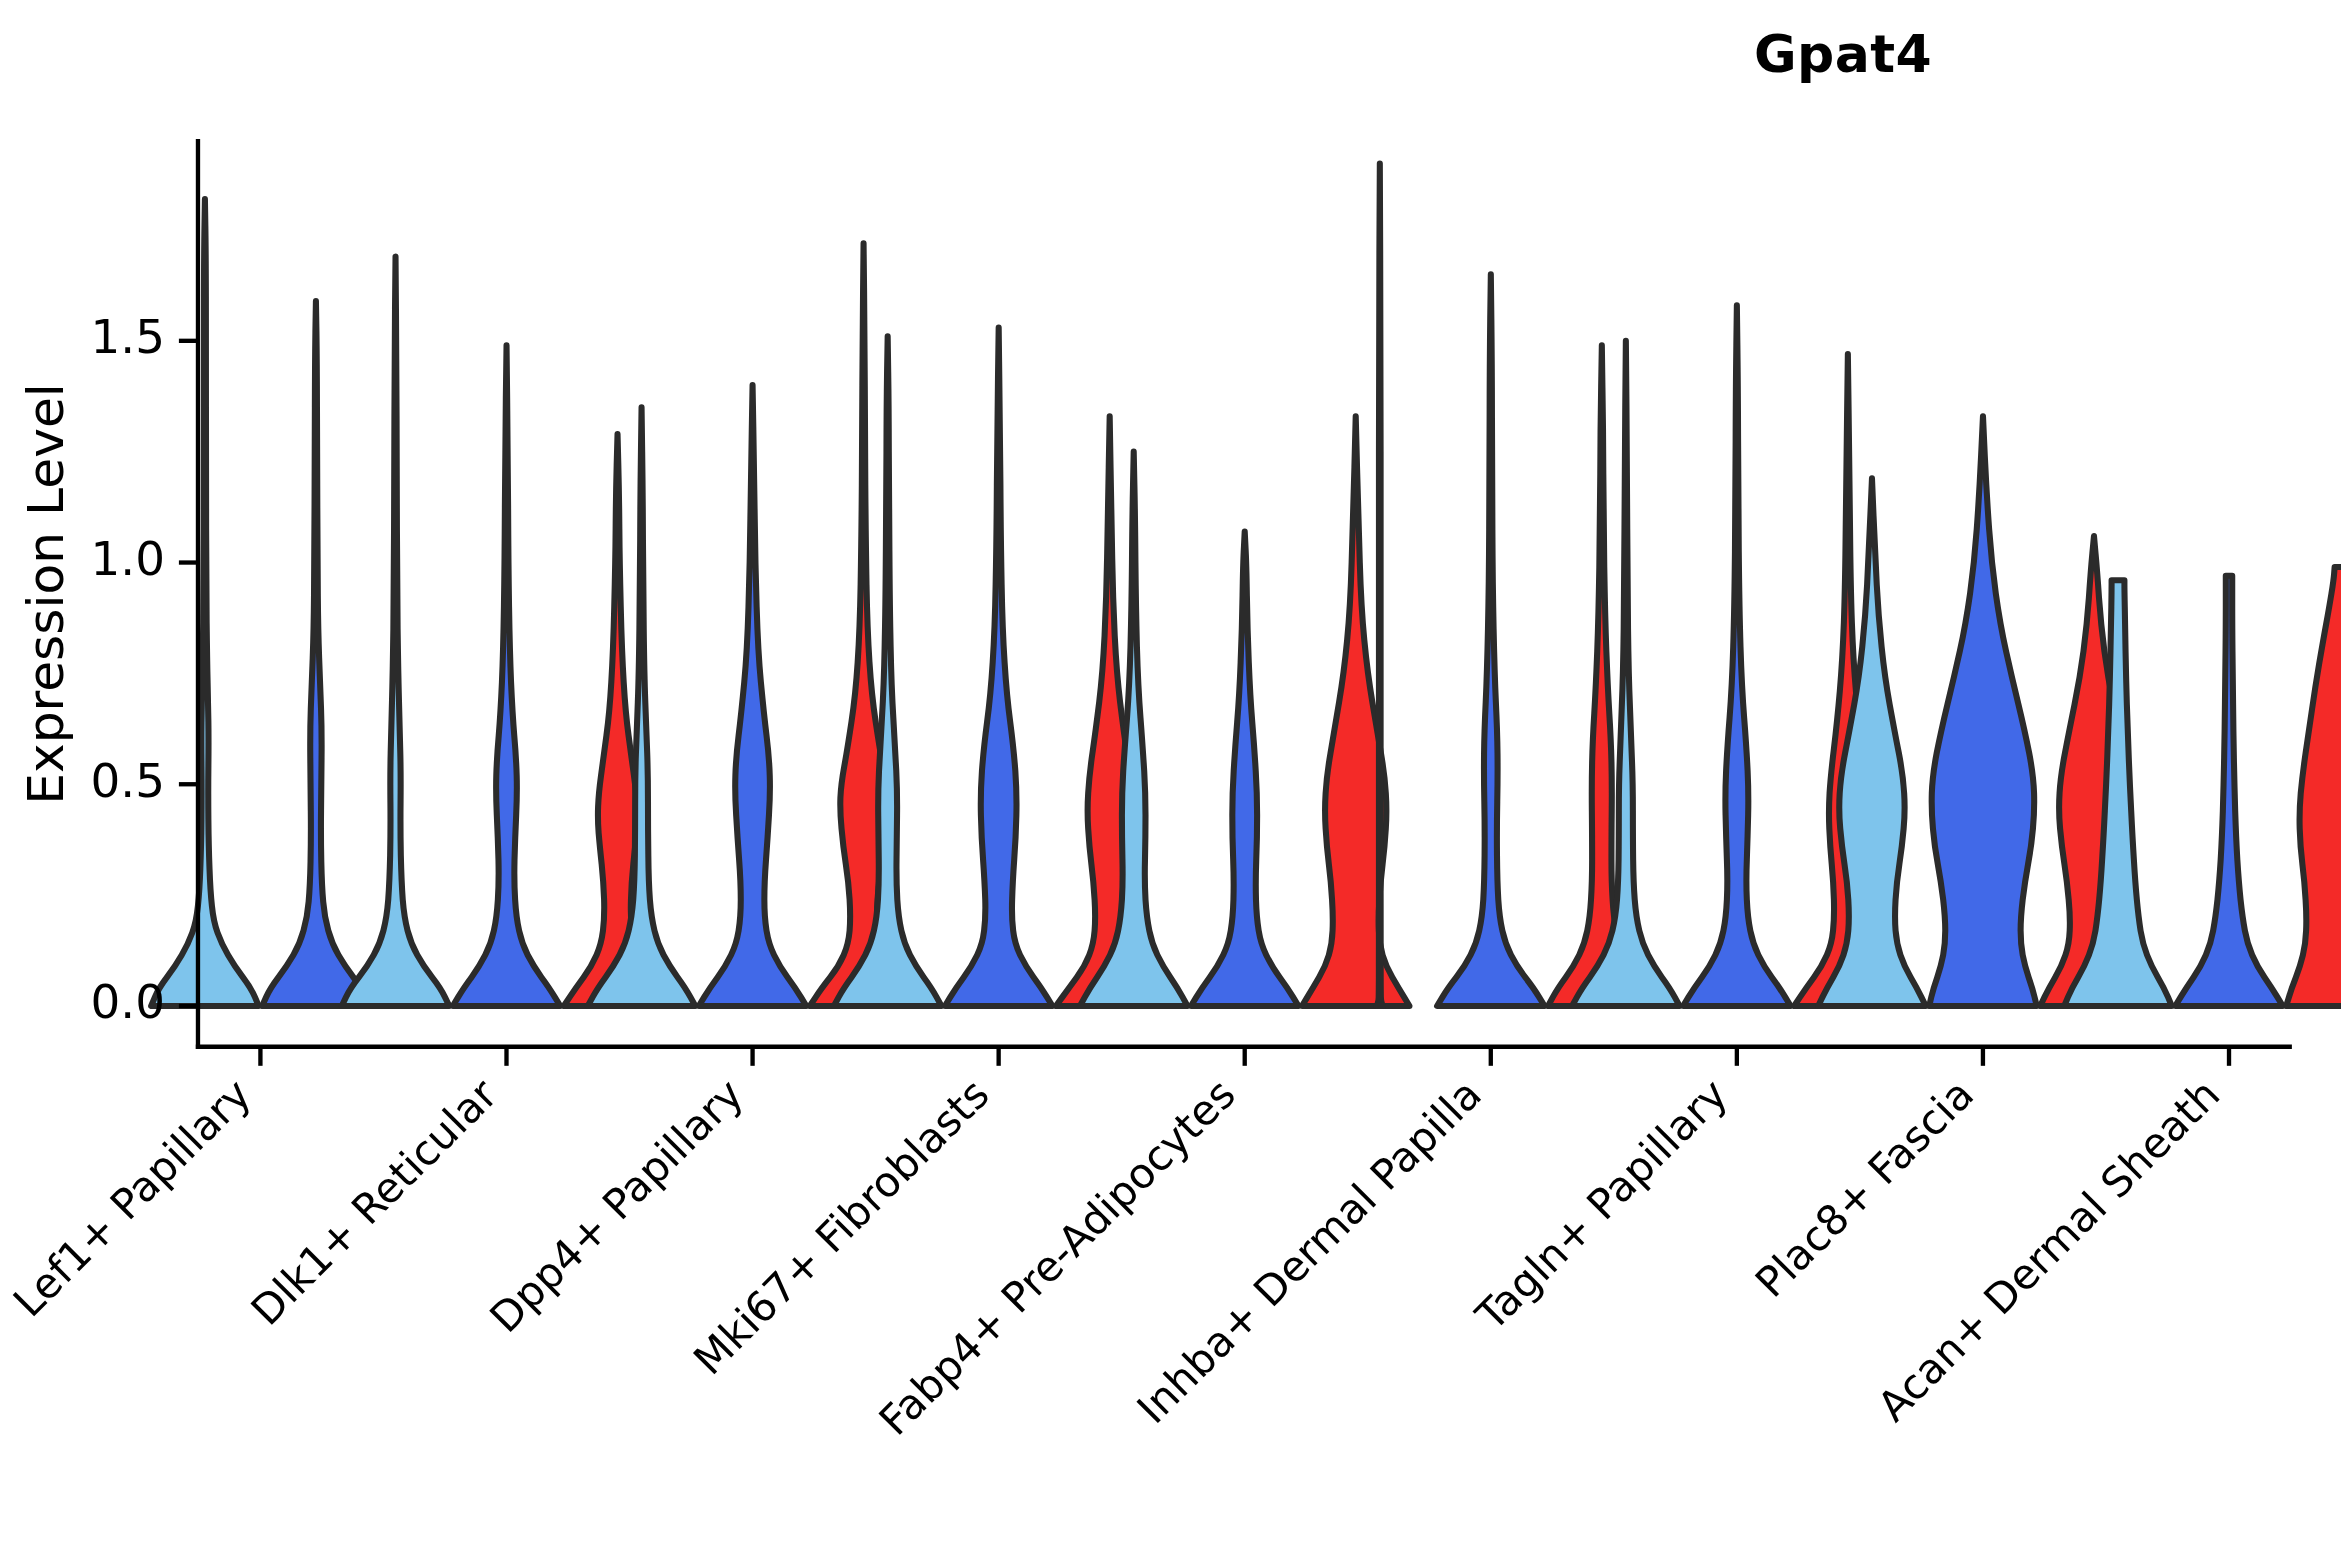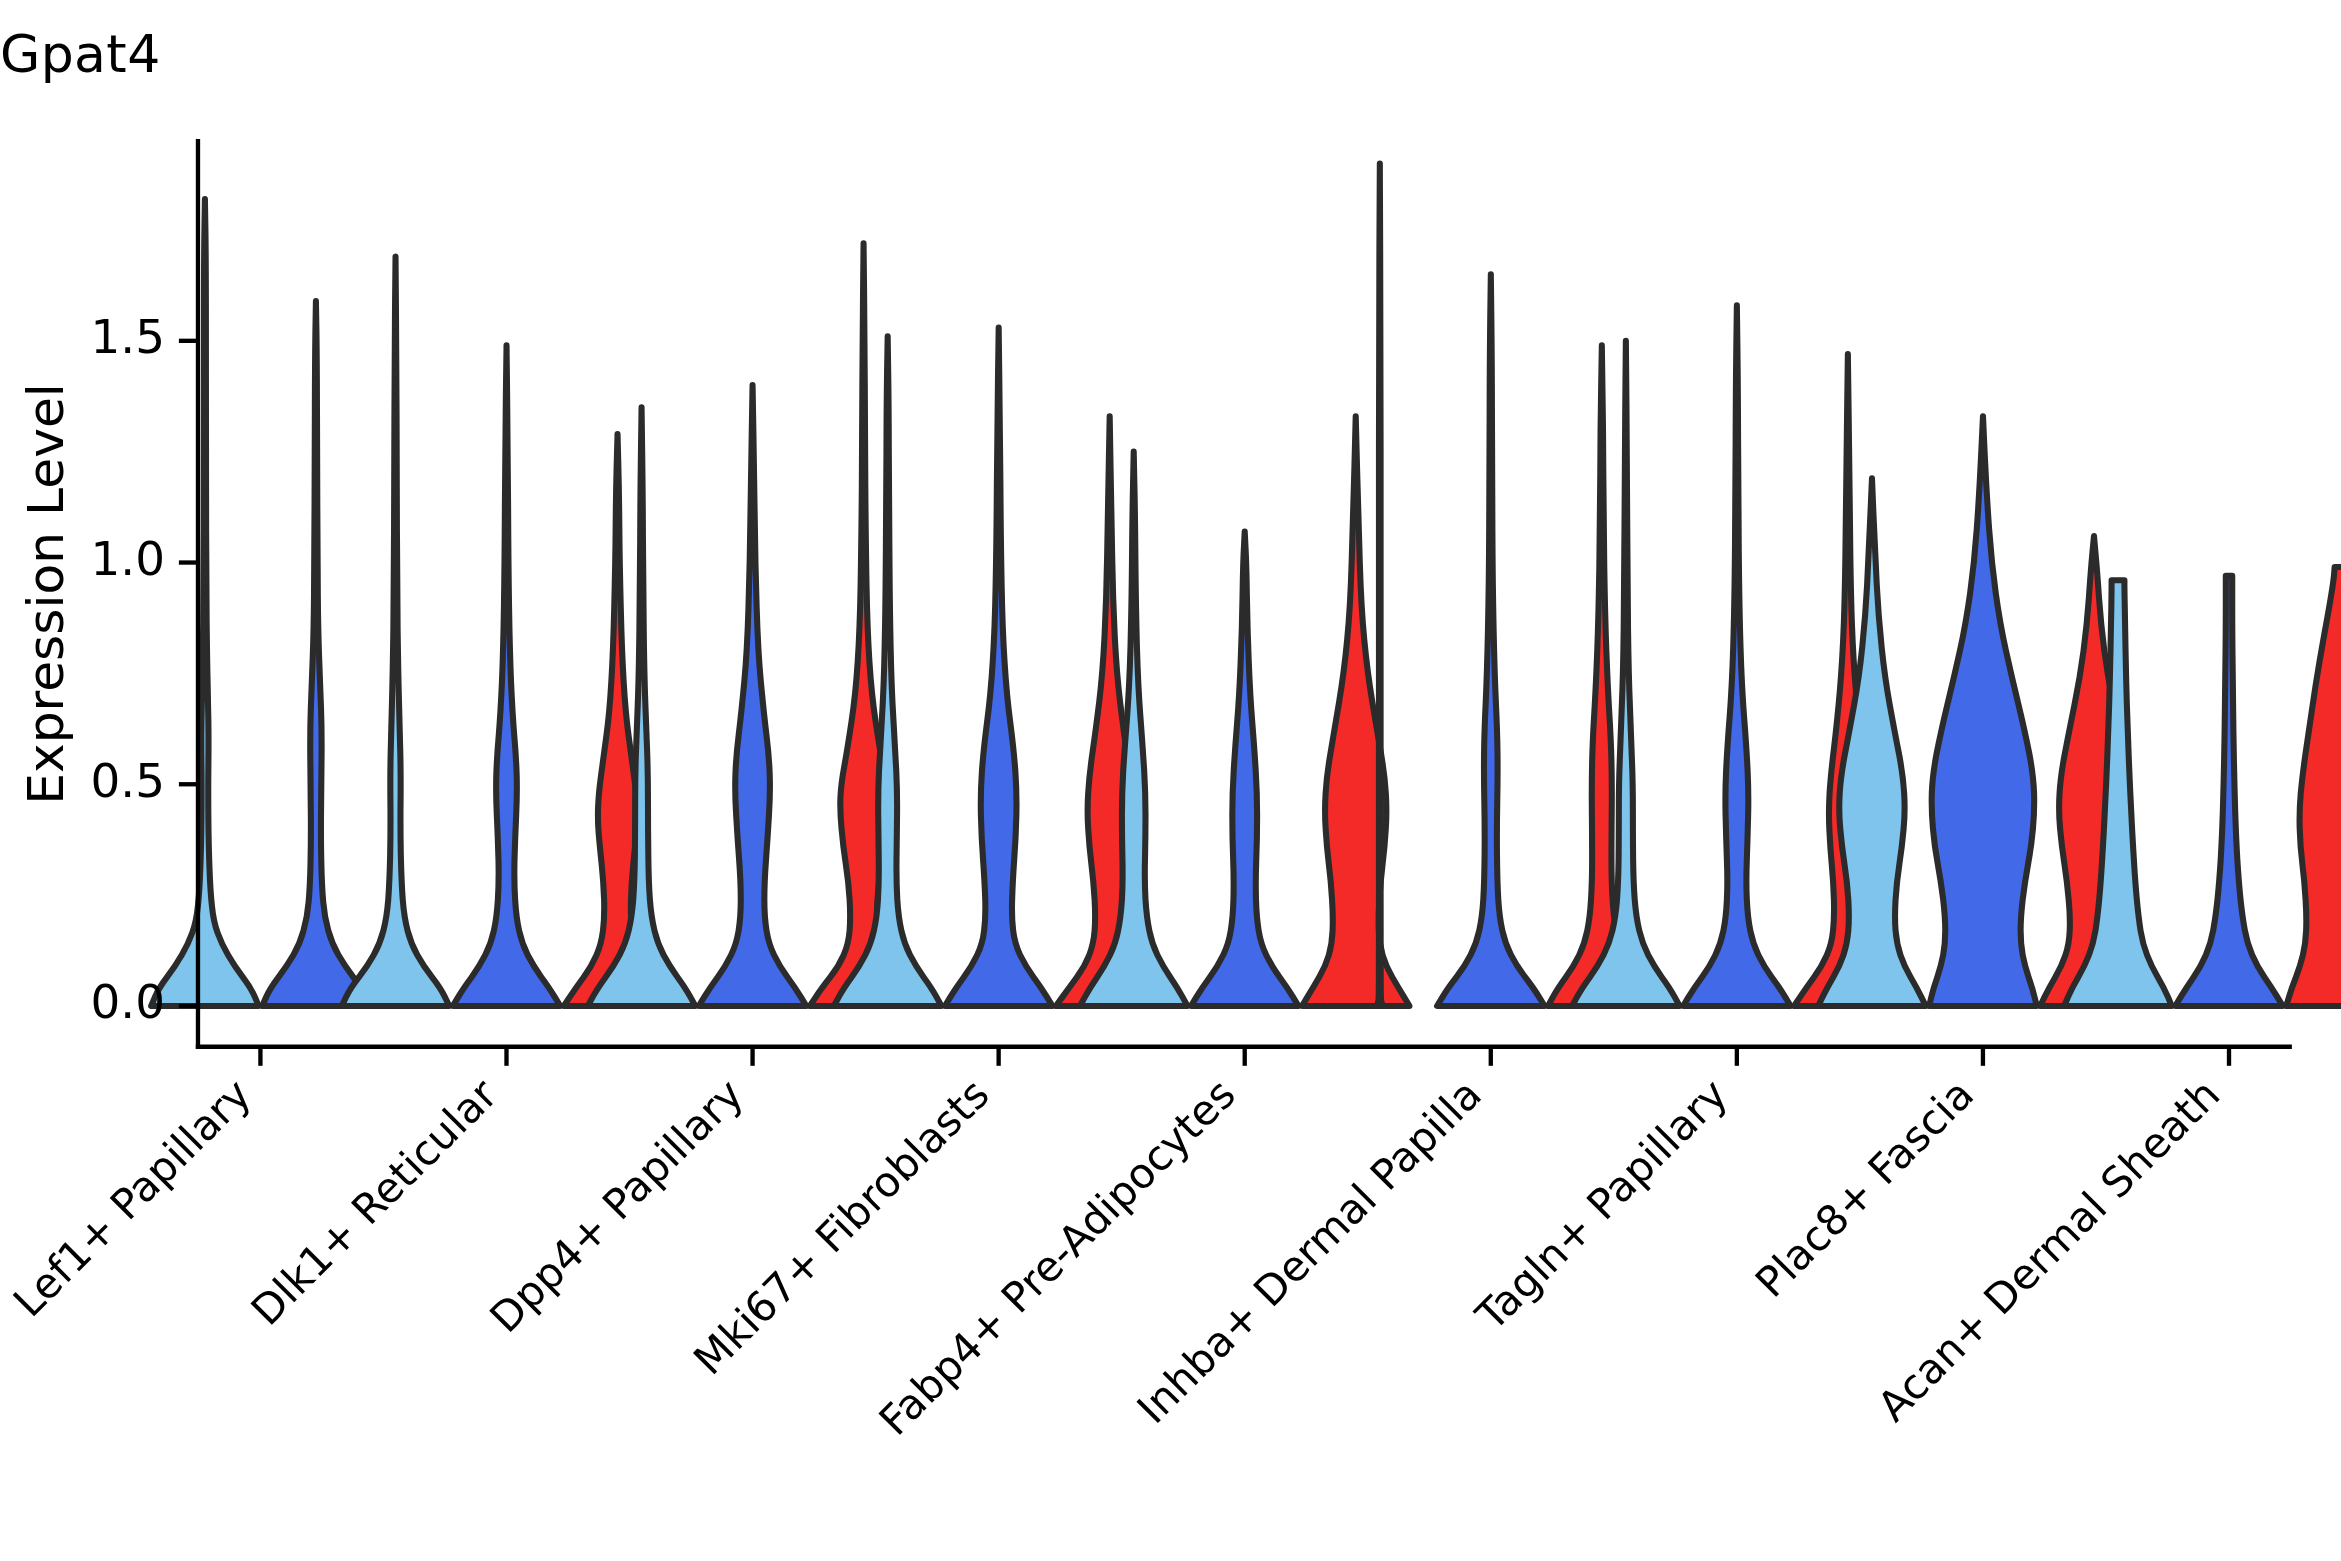--- a/index.html
+++ b/index.html
@@ -13,23 +13,23 @@
     height: 1561px;
     background: #ffffff;
     font-family: "DejaVu Sans", sans-serif;
     overflow: hidden;
   }
   #plot-title {
     position: absolute;
     top: 24px;
     left: 0;
     width: 1932px;
-    text-align: left;
+    text-align: right;
     font-size: 52px;
-    font-weight: normal;
+    font-weight: bold;
     color: #000000;
     letter-spacing: 0.4px;
   }
   #chart-svg {
     position: absolute;
     top: 0;
     left: 0;
   }
   .axis-line { stroke: #000000; stroke-width: 5; fill: none; stroke-linecap: square;}
   .tick-line { stroke: #000000; stroke-width: 5; }

